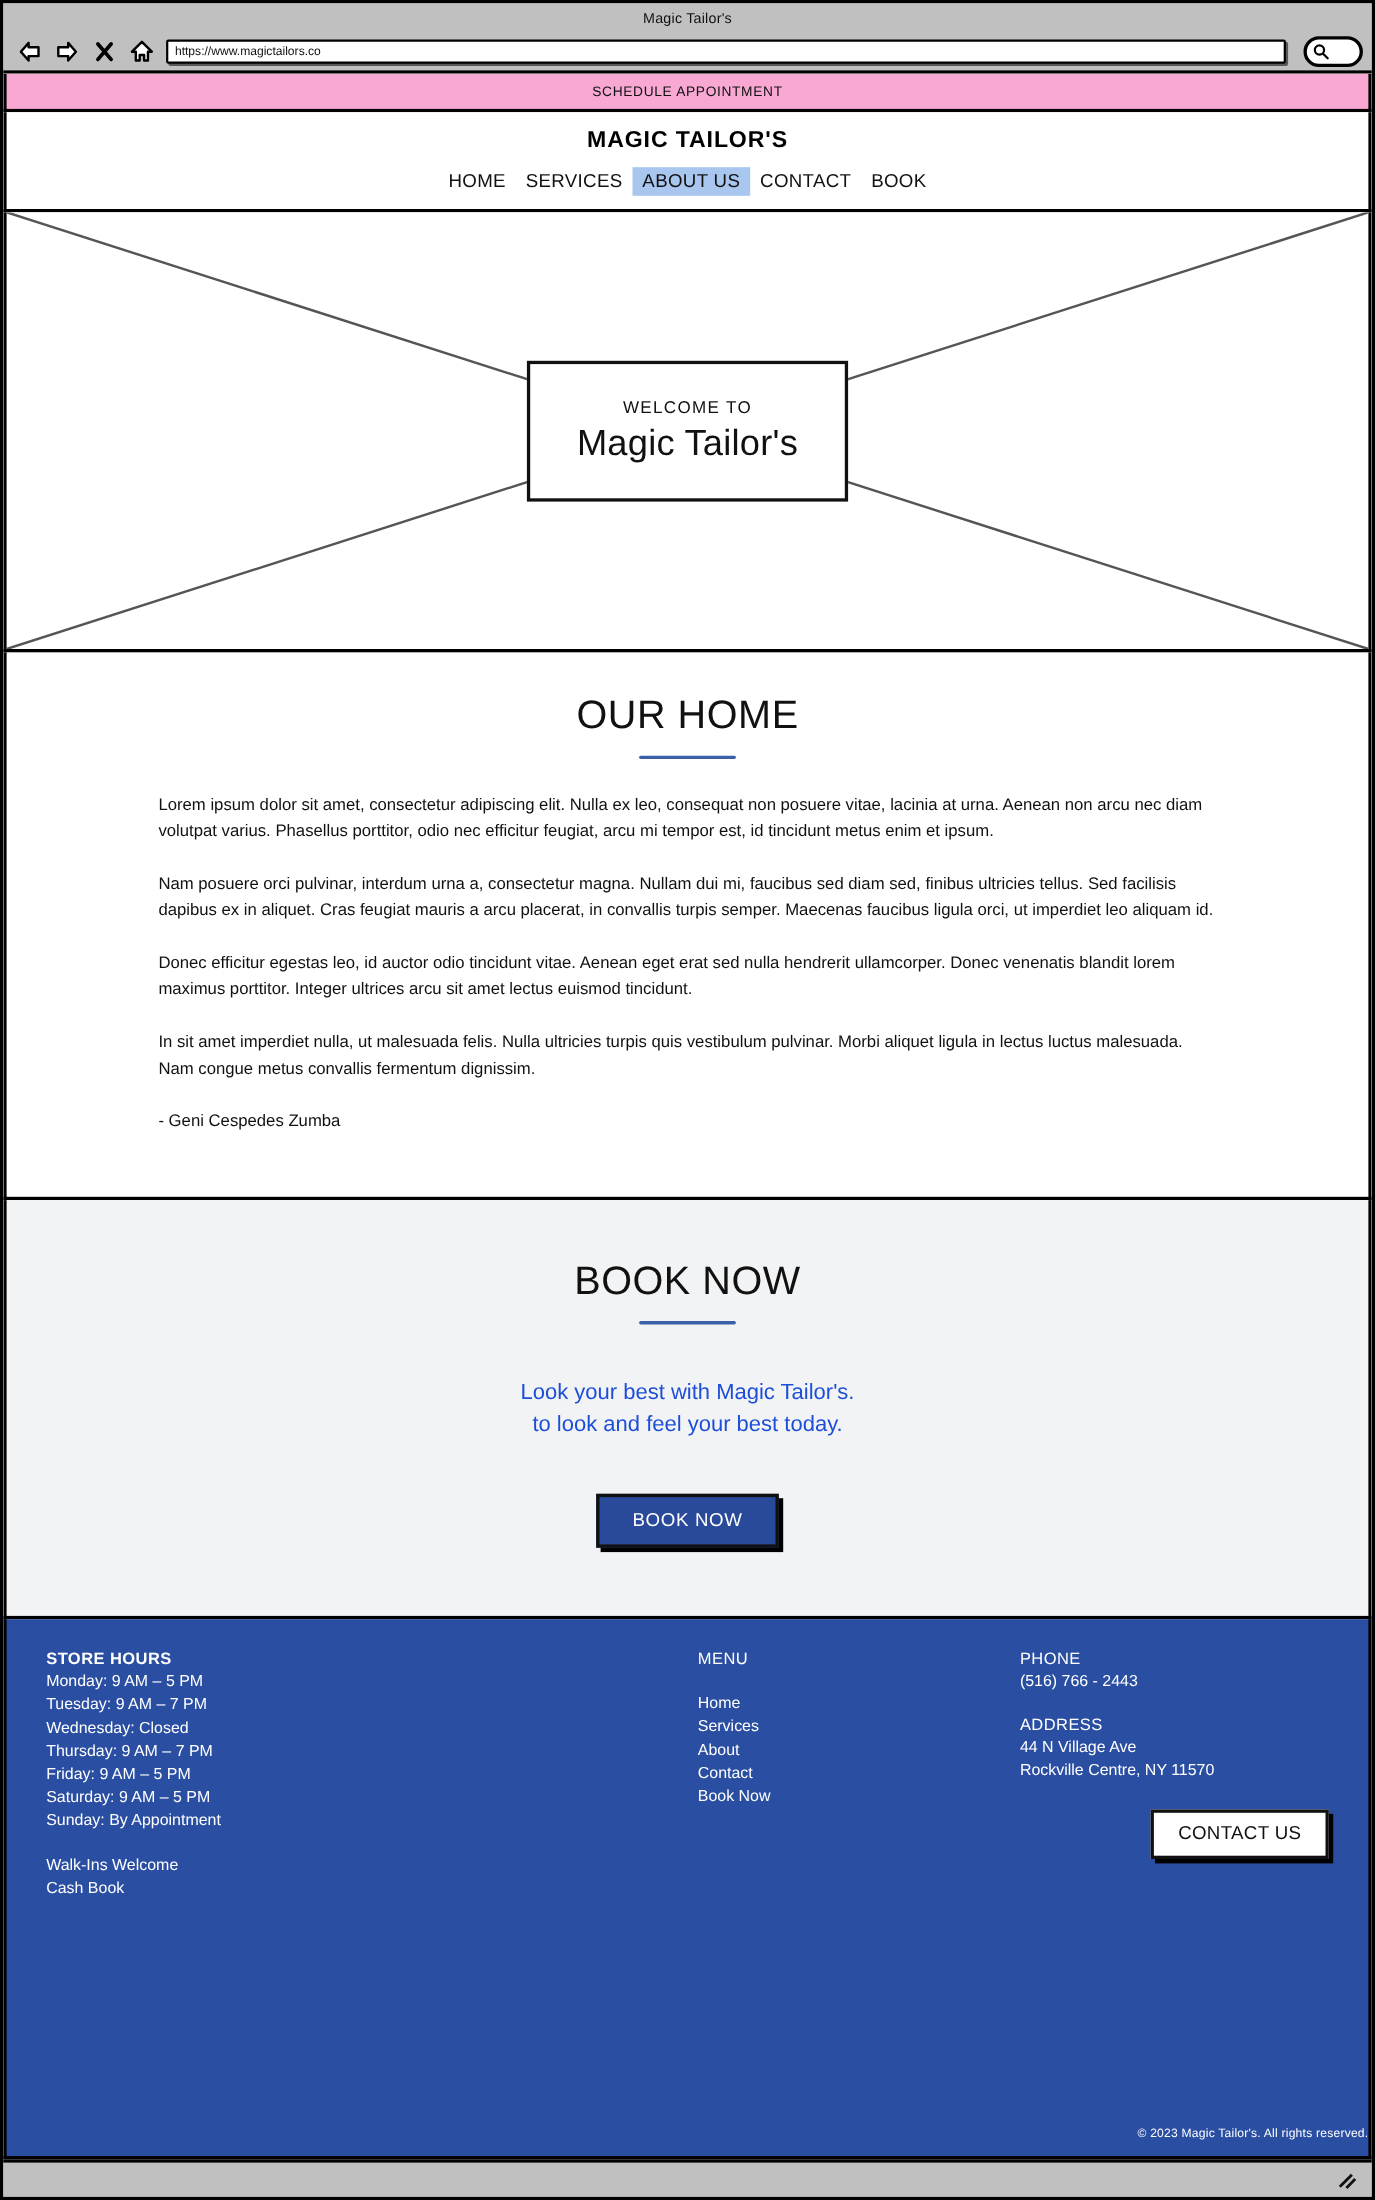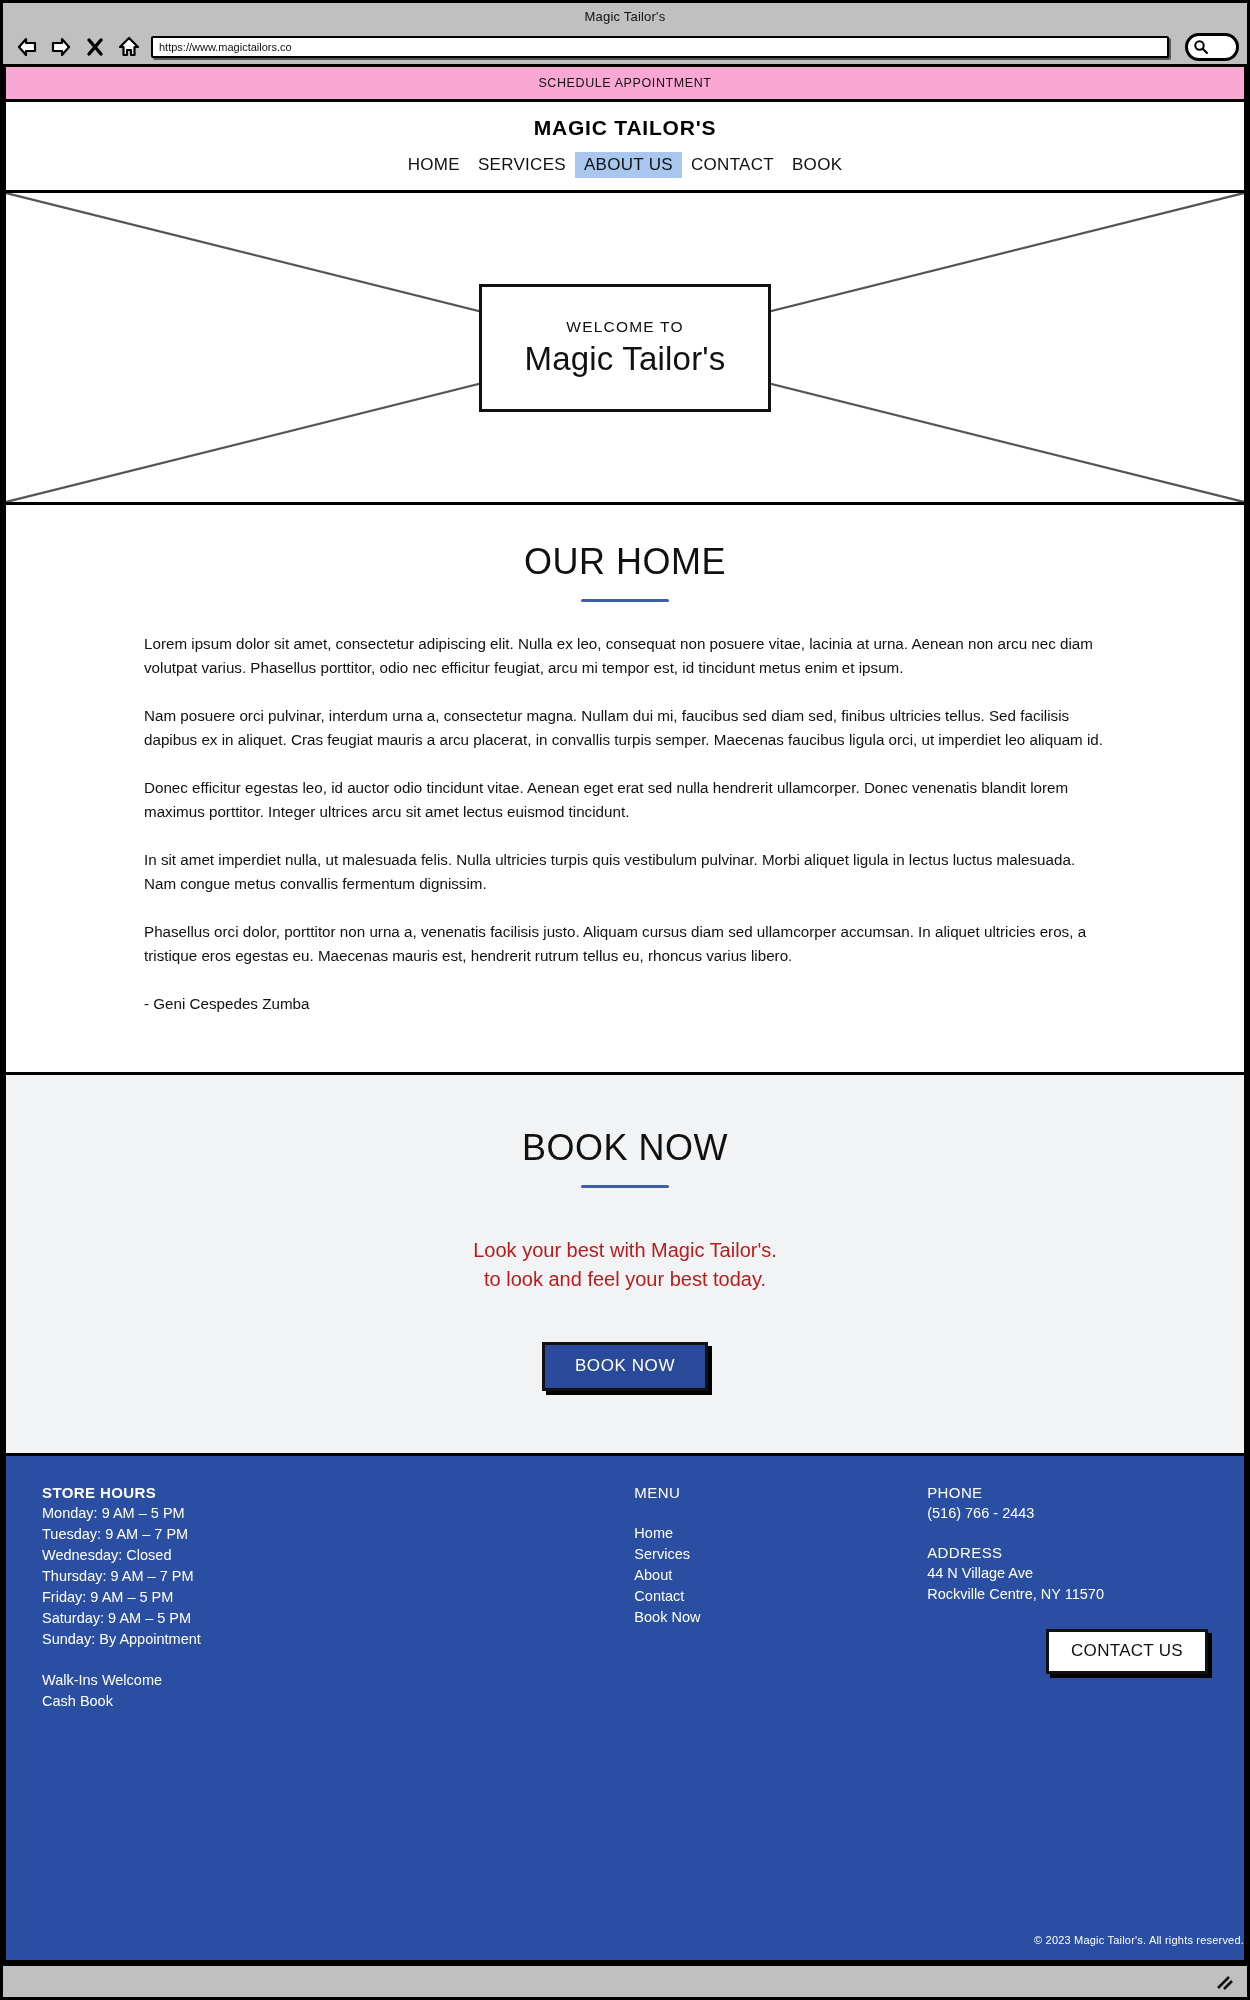--- a/index.html
+++ b/index.html
@@ -138,21 +138,21 @@
   }
   .mainnav a.active {
     background: #a9c6ef;
   }
 
   
   .hero {
     border-left: 3px solid #000;
     border-right: 3px solid #000;
     border-bottom: 3px solid #000;
-    height: 312px;
+    height: 400px;
     position: relative;
     background: #fff;
     overflow: hidden;
   }
   .hero svg.cross {
     position: absolute;
     inset: 0;
     width: 100%;
     height: 100%;
   }
@@ -225,21 +225,21 @@
     border-right: 3px solid #000;
     border-bottom: 3px solid #000;
     background: #f2f3f5;
     padding: 52px 0 62px;
     text-align: center;
   }
   .book-copy {
     margin-top: 48px;
     font-size: 20px;
     line-height: 29px;
-    color: #b91c1c;
+    color: #1d4ed8;
   }
   .btn-booknow {
     margin-top: 48px;
     display: inline-block;
     background: #29499a;
     color: #fff;
     border: 3px solid #111;
     padding: 11px 30px 12px;
     font-size: 17px;
     letter-spacing: .6px;
@@ -396,21 +396,20 @@
     </div>
 
     <section class="story">
       <h2 class="sect-title">OUR HOME</h2>
       <div class="accent-rule"></div>
       <div class="story-body">
         <p>Lorem ipsum dolor sit amet, consectetur adipiscing elit. Nulla ex leo, consequat non posuere vitae, lacinia at urna. Aenean non arcu nec diam volutpat varius. Phasellus porttitor, odio nec efficitur feugiat, arcu mi tempor est, id tincidunt metus enim et ipsum.</p>
         <p>Nam posuere orci pulvinar, interdum urna a, consectetur magna. Nullam dui mi, faucibus sed diam sed, finibus ultricies tellus. Sed facilisis dapibus ex in aliquet. Cras feugiat mauris a arcu placerat, in convallis turpis semper. Maecenas faucibus ligula orci, ut imperdiet leo aliquam id.</p>
         <p>Donec efficitur egestas leo, id auctor odio tincidunt vitae. Aenean eget erat sed nulla hendrerit ullamcorper. Donec venenatis blandit lorem maximus porttitor. Integer ultrices arcu sit amet lectus euismod tincidunt.</p>
         <p>In sit amet imperdiet nulla, ut malesuada felis. Nulla ultricies turpis quis vestibulum pulvinar. Morbi aliquet ligula in lectus luctus malesuada. Nam congue metus convallis fermentum dignissim.</p>
-        <p>Phasellus orci dolor, porttitor non urna a, venenatis facilisis justo. Aliquam cursus diam sed ullamcorper accumsan. In aliquet ultricies eros, a tristique eros egestas eu. Maecenas mauris est, hendrerit rutrum tellus eu, rhoncus varius libero.</p>
         <p class="sig">- Geni Cespedes Zumba</p>
       </div>
     </section>
 
     <section class="booknow">
       <h2 class="sect-title">BOOK NOW</h2>
       <div class="accent-rule"></div>
       <div class="book-copy">
         <div>Look your best with Magic Tailor's.</div>
         <div>to look and feel your best today.</div>

